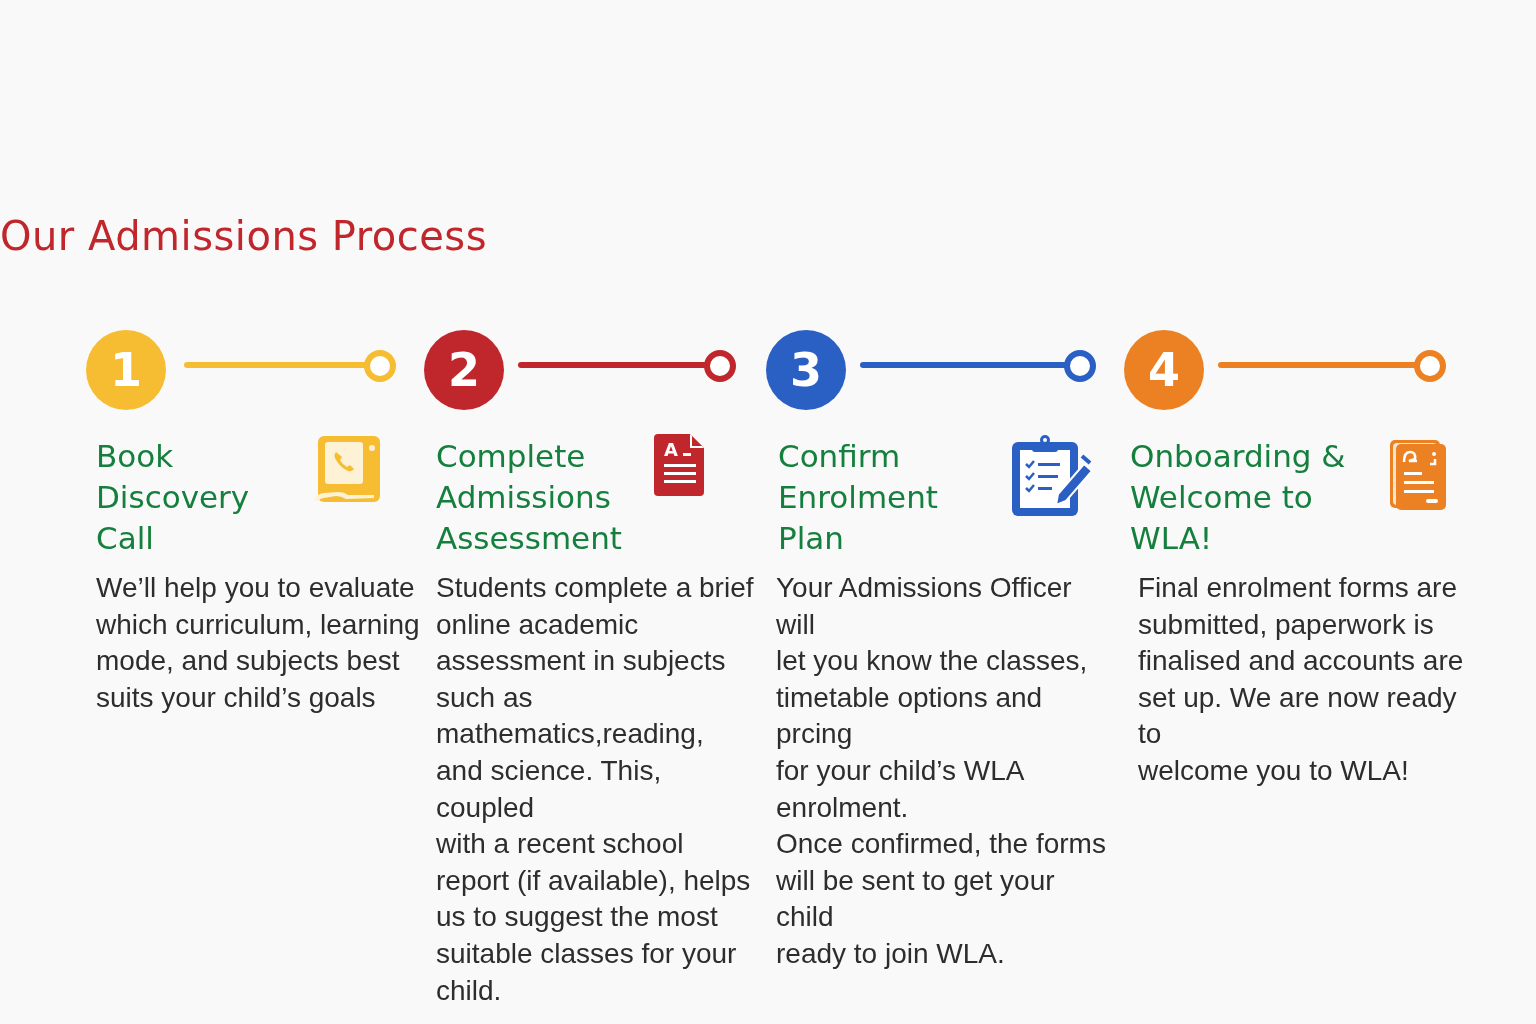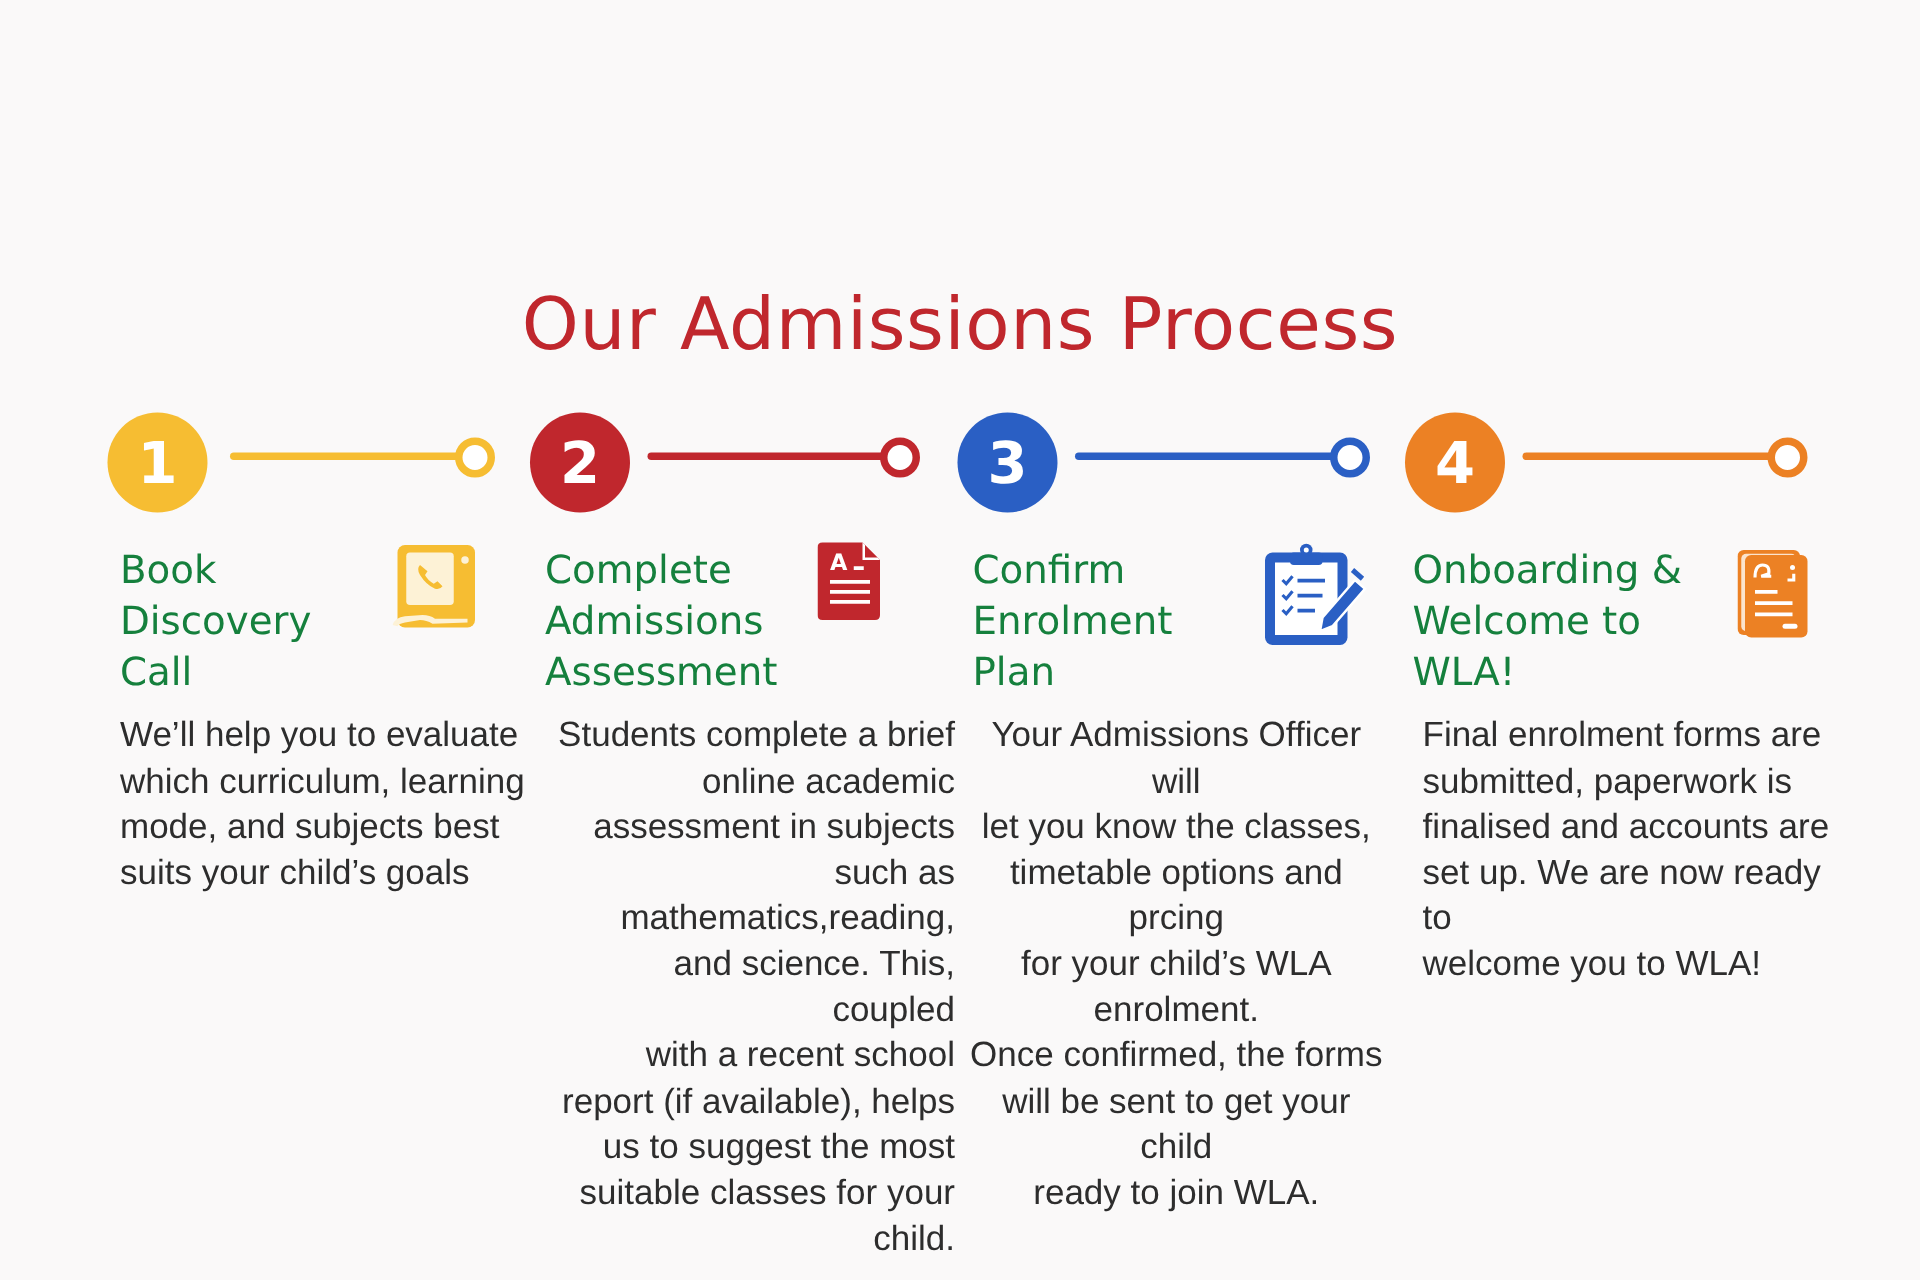--- a/index.html
+++ b/index.html
@@ -4,23 +4,22 @@
 <style>
   html, body { margin: 0; padding: 0; }
   body {
     width: 1536px; height: 1024px; overflow: hidden;
     background: #faf9f9;
     font-family: "DejaVu Sans", sans-serif;
     position: relative;
   }
   .title {
     position: absolute; left: 0; right: 0; top: 186px;
-    text-align: center;
     font-family: "DejaVu Sans", sans-serif;
-    font-size: 58px; font-weight: 500; letter-spacing: 0.5px;
+    font-size: 40px; font-weight: 500; letter-spacing: 0.5px;
     color: #c0272d;
   }
   .step { position: absolute; top: 330px; width: 340px; }
   .badge {
     position: absolute; left: 0; top: 0;
     width: 80px; height: 80px; border-radius: 50%;
     color: #fff; font-family: "DejaVu Sans", sans-serif; font-weight: bold;
     font-size: 46px; line-height: 80px; text-align: center;
   }
   .connector {
@@ -81,21 +80,21 @@
       <path d="M4 2 h32 l14 14 v44 q0 4 -4 4 h-42 q-4 0 -4 -4 v-54 q0 -4 4 -4 z" fill="#c0272d"></path>
       <path d="M36 2 v14 h14 z" fill="#fff"></path>
       <path d="M38 4 l10 10 h-10 z" fill="#c0272d"></path>
       <text x="10" y="24" font-family="DejaVu Sans, sans-serif" font-weight="bold" font-size="18" fill="#fff">A</text>
       <rect x="29" y="21" width="8" height="3" fill="#fff"></rect>
       <rect x="10" y="32" width="32" height="3" fill="#fff"></rect>
       <rect x="10" y="40" width="32" height="3" fill="#fff"></rect>
       <rect x="10" y="48" width="32" height="3" fill="#fff"></rect>
     </svg>
   </div>
-  <div class="desc" style="left:12px;text-align:right;">Students complete a brief
+  <div class="desc" style="left:12px;">Students complete a brief
 online academic
 assessment in subjects
 such as mathematics,reading,
 and science. This, coupled
 with a recent school
 report (if available), helps
 us to suggest the most
 suitable classes for your child.</div>
 </div>
 
@@ -116,21 +115,21 @@
       <path d="M14 30 l3 3 l5 -6" stroke="#2a5fc4" stroke-width="2.5" fill="none"></path>
       <rect x="26" y="29" width="22" height="3" fill="#2a5fc4"></rect>
       <path d="M14 42 l3 3 l5 -6" stroke="#2a5fc4" stroke-width="2.5" fill="none"></path>
       <rect x="26" y="41" width="20" height="3" fill="#2a5fc4"></rect>
       <path d="M14 54 l3 3 l5 -6" stroke="#2a5fc4" stroke-width="2.5" fill="none"></path>
       <rect x="26" y="53" width="14" height="3" fill="#2a5fc4"></rect>
       <path d="M46 60 l26 -30 l8 7 l-26 30 l-10 4 z" fill="#2a5fc4" stroke="#fff" stroke-width="2"></path>
       <path d="M70 22 l8 7" stroke="#2a5fc4" stroke-width="4"></path>
     </svg>
   </div>
-  <div class="desc" style="left:10px;text-align:center;">Your Admissions Officer will
+  <div class="desc" style="left:10px;">Your Admissions Officer will
 let you know the classes,
 timetable options and prcing
 for your child’s WLA enrolment.
 Once confirmed, the forms
 will be sent to get your child
 ready to join WLA.</div>
 </div>
 
 <div class="step" style="left:1124px;">
   <div class="badge" style="background:#ec8124;">4</div>

